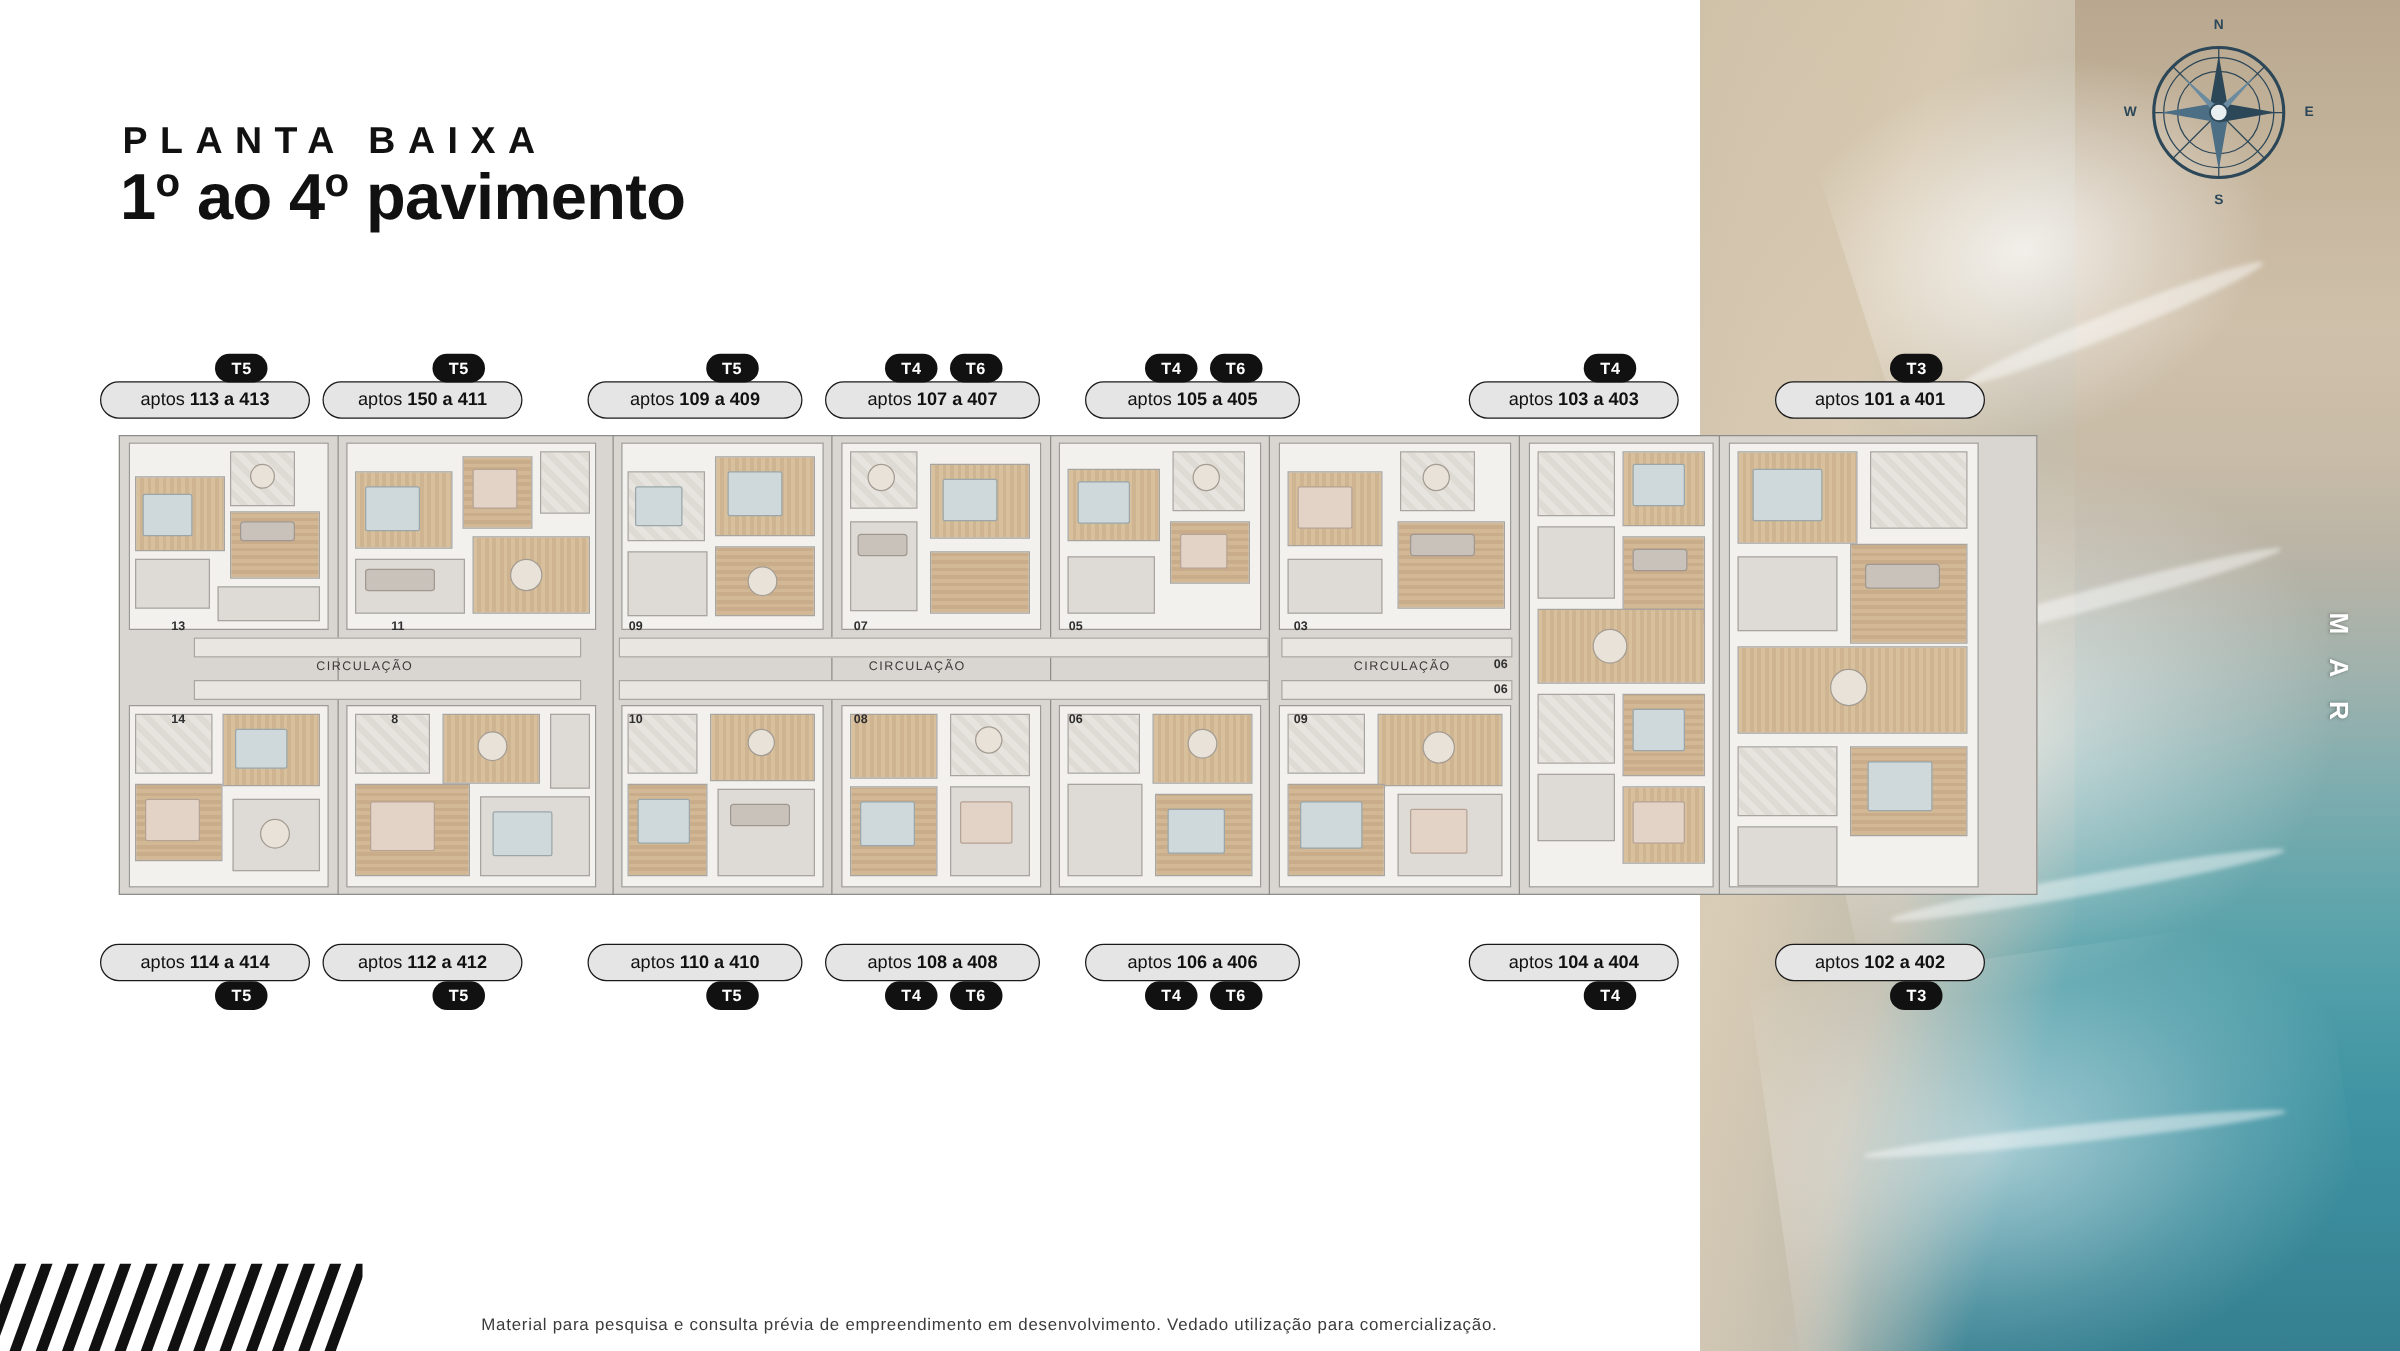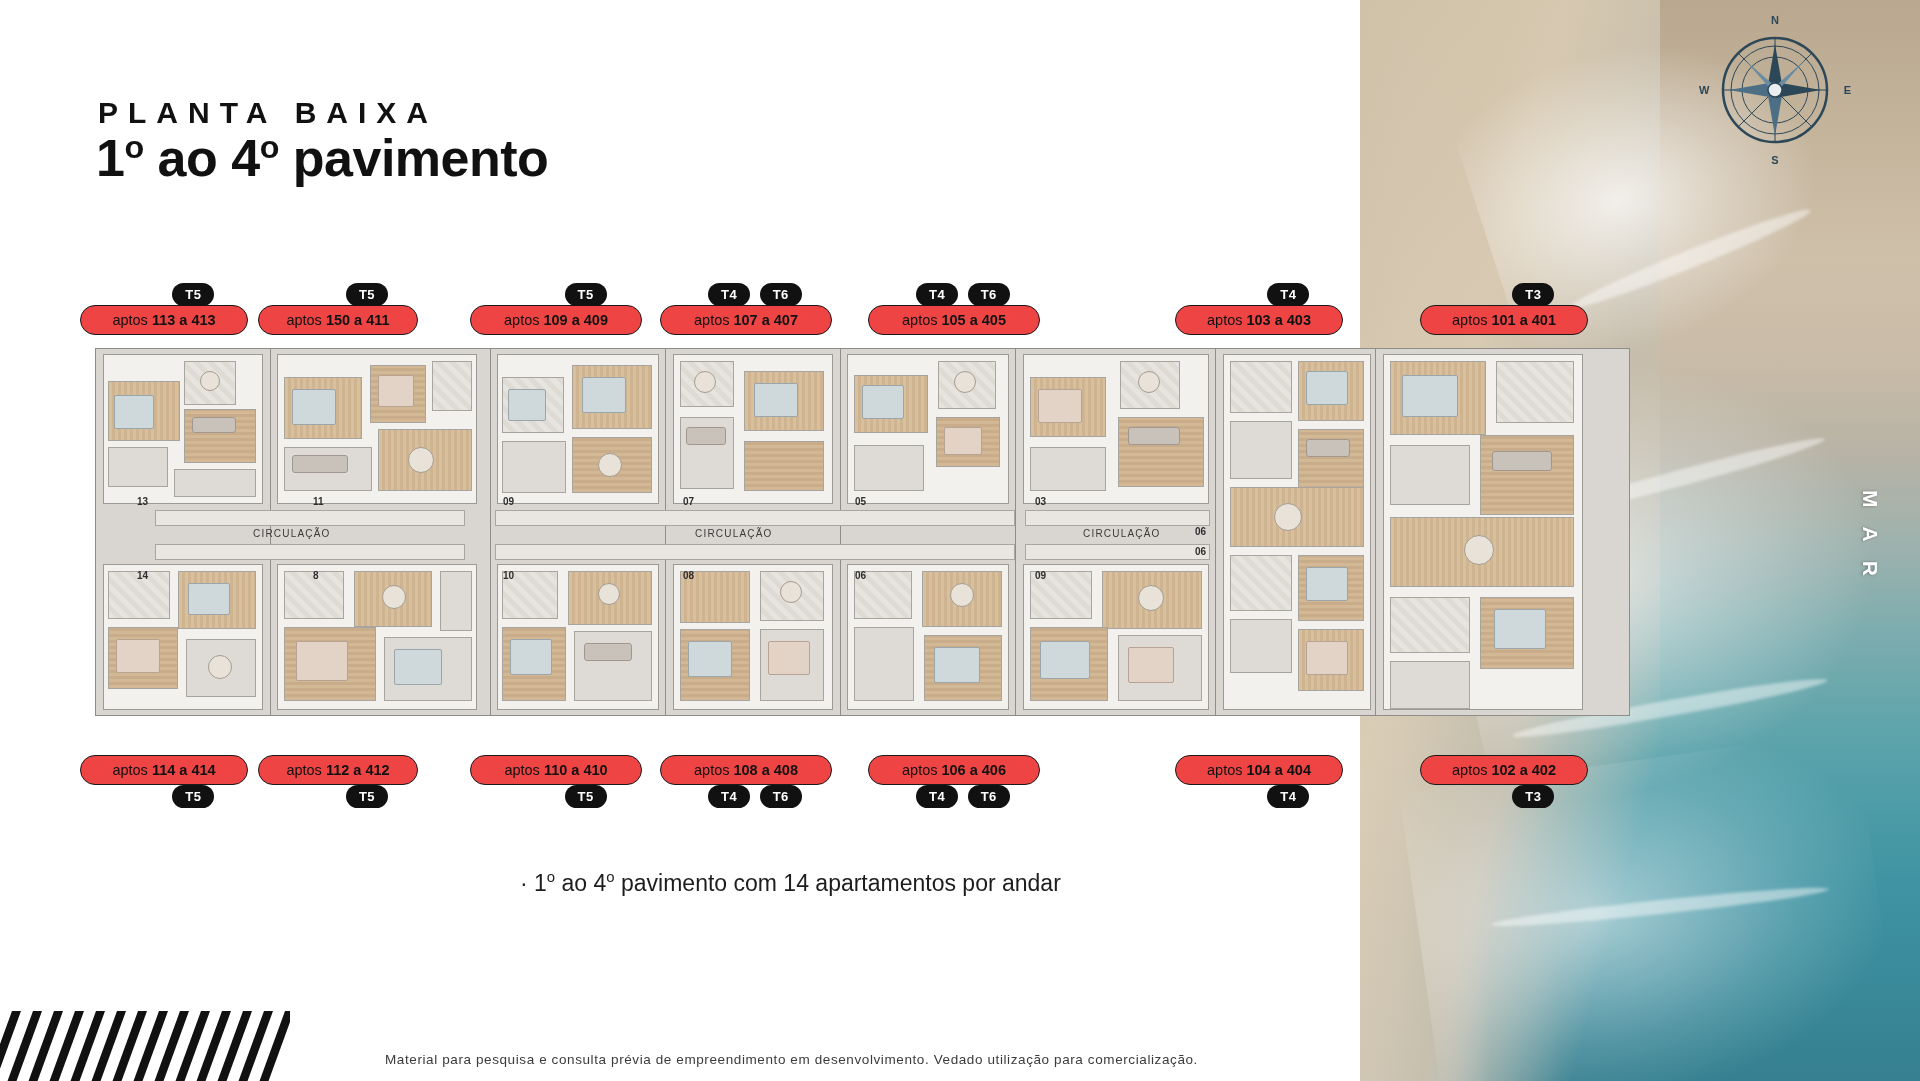--- a/index.html
+++ b/index.html
@@ -187,21 +187,21 @@
     width: 1px;
     background: #8f8d89;
   }
 
   
   .apt-chip {
     position: absolute;
     height: 30px;
     border: 1.6px solid #1a1a1a;
     border-radius: 16px;
-    background: #ef4444;
+    background: #e5e5e5;
     display: flex;
     align-items: center;
     justify-content: center;
     padding: 0 14px;
     font-size: 14.5px;
     color: #111111;
     white-space: nowrap;
   }
   .apt-chip b { font-weight: bold; }
   .apt-chip .pre { font-weight: normal; margin-right: 4px; }
@@ -561,23 +561,20 @@
     <div class="unit-num" style="left:1100px;top:178px;">06</div>
     <div class="unit-num" style="left:1100px;top:198px;">06</div>
     <div class="unit-num" style="left:42px;top:222px;">14</div>
     <div class="unit-num" style="left:218px;top:222px;">8</div>
     <div class="unit-num" style="left:408px;top:222px;">10</div>
     <div class="unit-num" style="left:588px;top:222px;">08</div>
     <div class="unit-num" style="left:760px;top:222px;">06</div>
     <div class="unit-num" style="left:940px;top:222px;">09</div>
   </div>
 
-  <div id="footnote">
-    <span>· 1</span><sup>o</sup><span> ao 4</span><sup>o</sup><span> pavimento com 14 apartamentos por andar</span>
-  </div>
 
   <div id="disclaimer">Material para pesquisa e consulta prévia de empreendimento em desenvolvimento. Vedado utilização para comercialização.</div>
 
   <div id="stripes">
       <i style="left: 0px;"></i>
       <i style="left: 21px;"></i>
       <i style="left: 42px;"></i>
       <i style="left: 63px;"></i>
       <i style="left: 84px;"></i>
       <i style="left: 105px;"></i>

